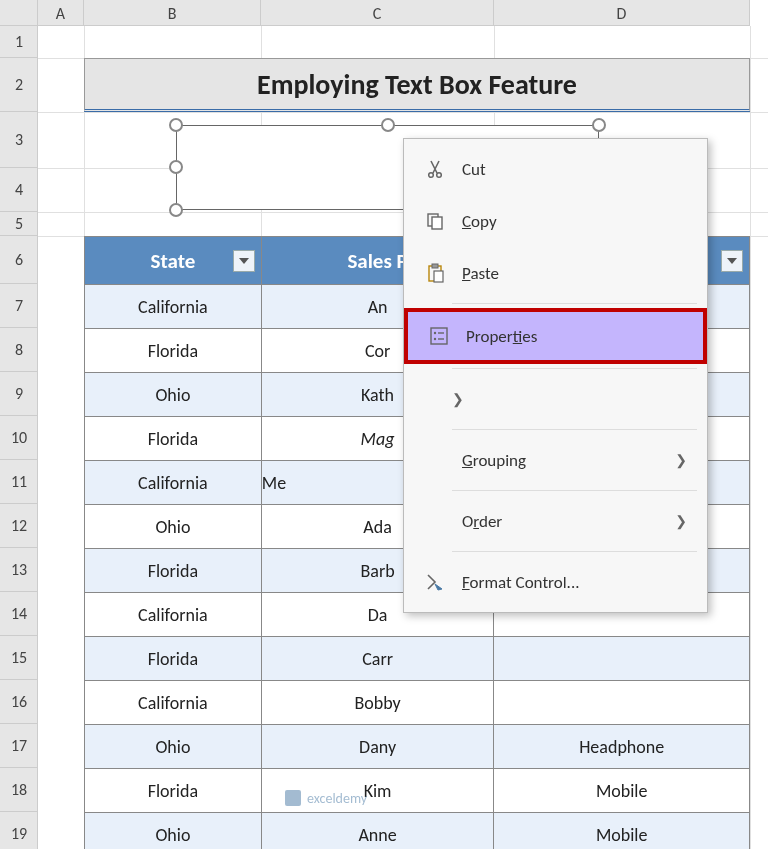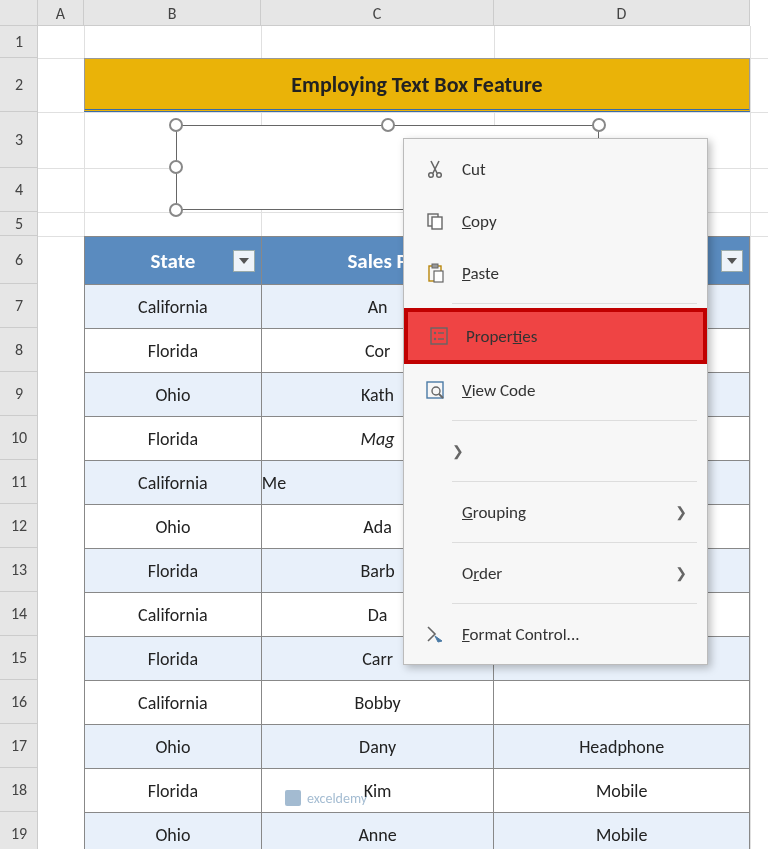--- a/index.html
+++ b/index.html
@@ -60,27 +60,27 @@
     .cell-col-b { width: 177px; }
     .cell-col-c { width: 233px; }
     .cell-col-d { width: 256px; }
     
     .title-row {
       position: absolute;
       left: 84px;
       top: 58px;
       width: 666px;
       height: 54px;
-      background: #eab308;
+      background: #e5e5e5;
       border: 1px solid #999;
       border-bottom: 3px double #3a6ca8;
       display: flex;
       align-items: center;
       justify-content: center;
-      font-size: 22px;
+      font-size: 28px;
       font-weight: bold;
       color: #222;
     }
     .gridlines {
       position: absolute;
       left: 38px;
       top: 26px;
       width: 730px;
       height: 823px;
     }
@@ -185,21 +185,21 @@
     }
     .menu-item .label {
       flex: 1;
       padding-left: 10px;
     }
     .menu-item .arrow {
       color: #666;
       font-size: 14px;
     }
     .menu-item.highlighted {
-      background: #ef4444;
+      background: #c4b5fd;
       border: 4px solid #c00000;
       margin: 0;
       height: 56px;
     }
     .menu-sep {
       height: 1px;
       background: #ddd;
       margin: 4px 10px 4px 48px;
     }
     .underline { text-decoration: underline; }
@@ -390,30 +390,20 @@
       <svg width="20" height="20" viewBox="0 0 20 20">
           <rect x="2" y="2" width="16" height="16" fill="none" stroke="#666" stroke-width="1.4"></rect>
           <circle cx="6" cy="7" r="1.2" fill="#666"></circle>
           <line x1="9" y1="7" x2="15" y2="7" stroke="#666" stroke-width="1.4"></line>
           <circle cx="6" cy="13" r="1.2" fill="#666"></circle>
           <line x1="9" y1="13" x2="15" y2="13" stroke="#666" stroke-width="1.4"></line>
         </svg>
     </span>
     <span class="label">Proper<span class="underline">t</span>ies</span>
   </div>
-  <div class="menu-item">
-    <span class="icon-slot">
-      <svg width="20" height="20" viewBox="0 0 20 20">
-          <rect x="2" y="2" width="16" height="16" fill="none" stroke="#4a7aa5" stroke-width="1.4"></rect>
-          <circle cx="11" cy="11" r="4" fill="none" stroke="#666" stroke-width="1.4"></circle>
-          <line x1="14" y1="14" x2="18" y2="18" stroke="#666" stroke-width="1.8"></line>
-        </svg>
-    </span>
-    <span class="label"><span class="underline">V</span>iew Code</span>
-  </div>
   <div class="menu-sep"></div>
   <div class="menu-item">
     <span class="icon-slot"></span>
     <span class="arrow">❯</span>
   </div>
   <div class="menu-sep"></div>
   <div class="menu-item">
     <span class="icon-slot"></span>
     <span class="label"><span class="underline">G</span>rouping</span>
     <span class="arrow">❯</span>

